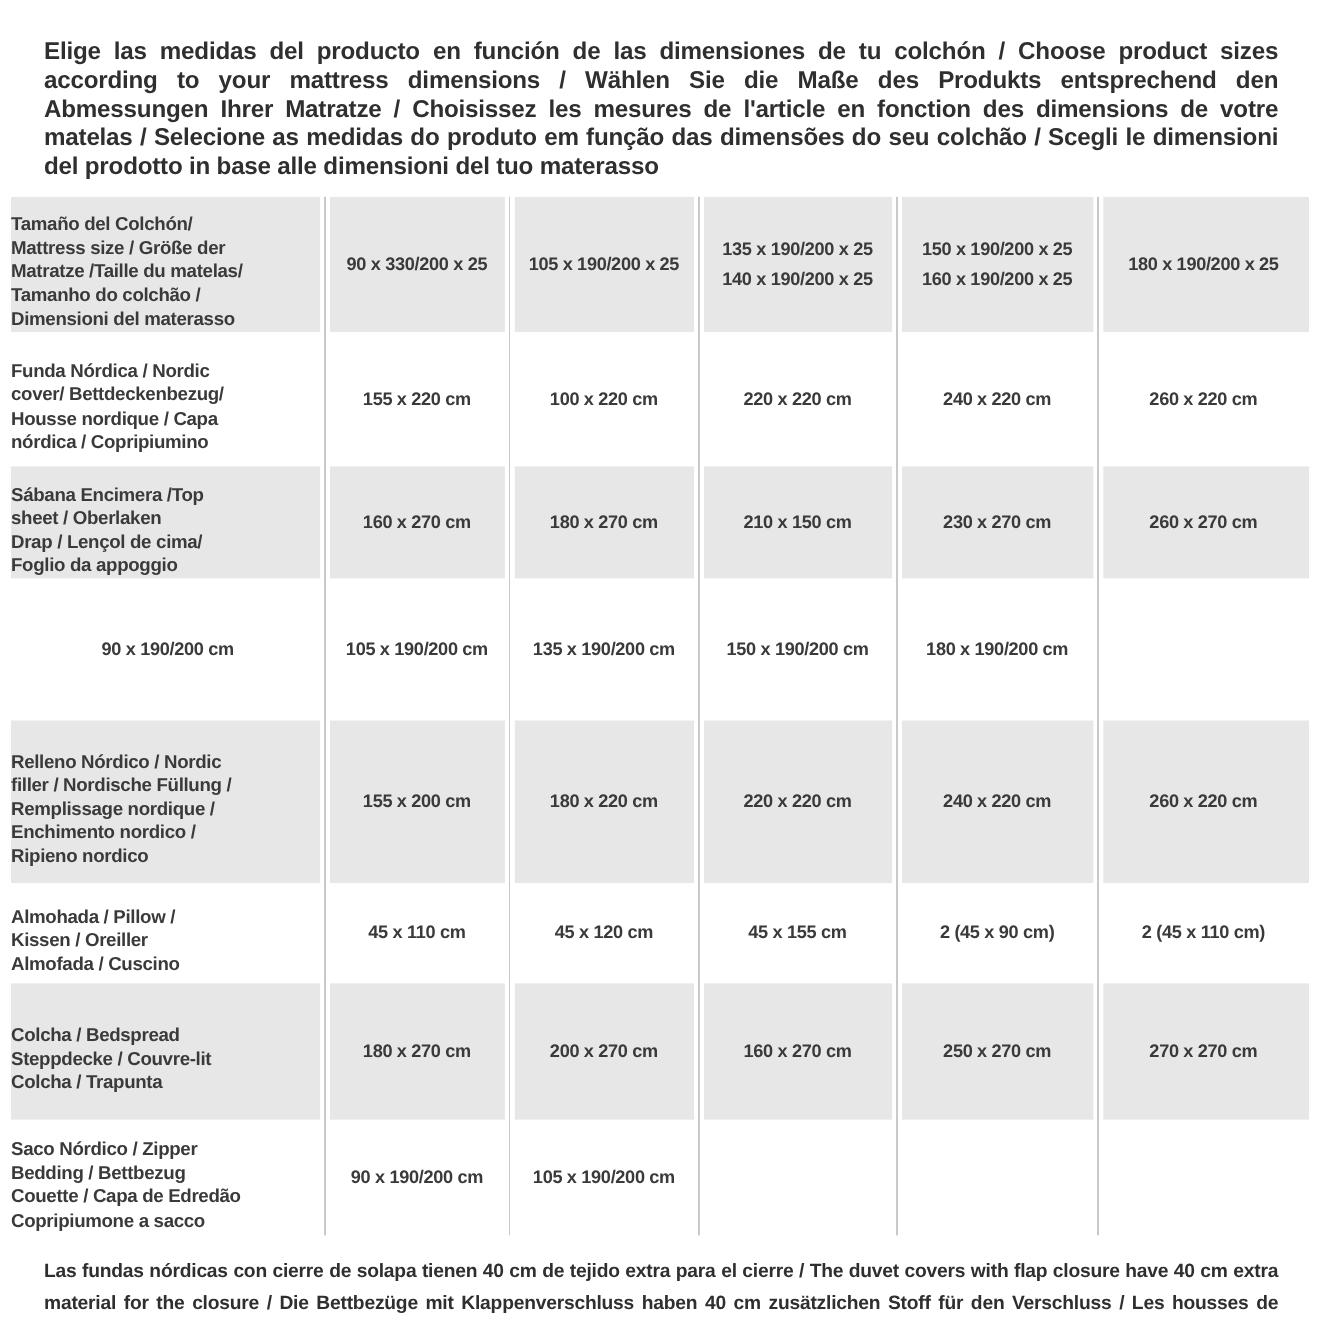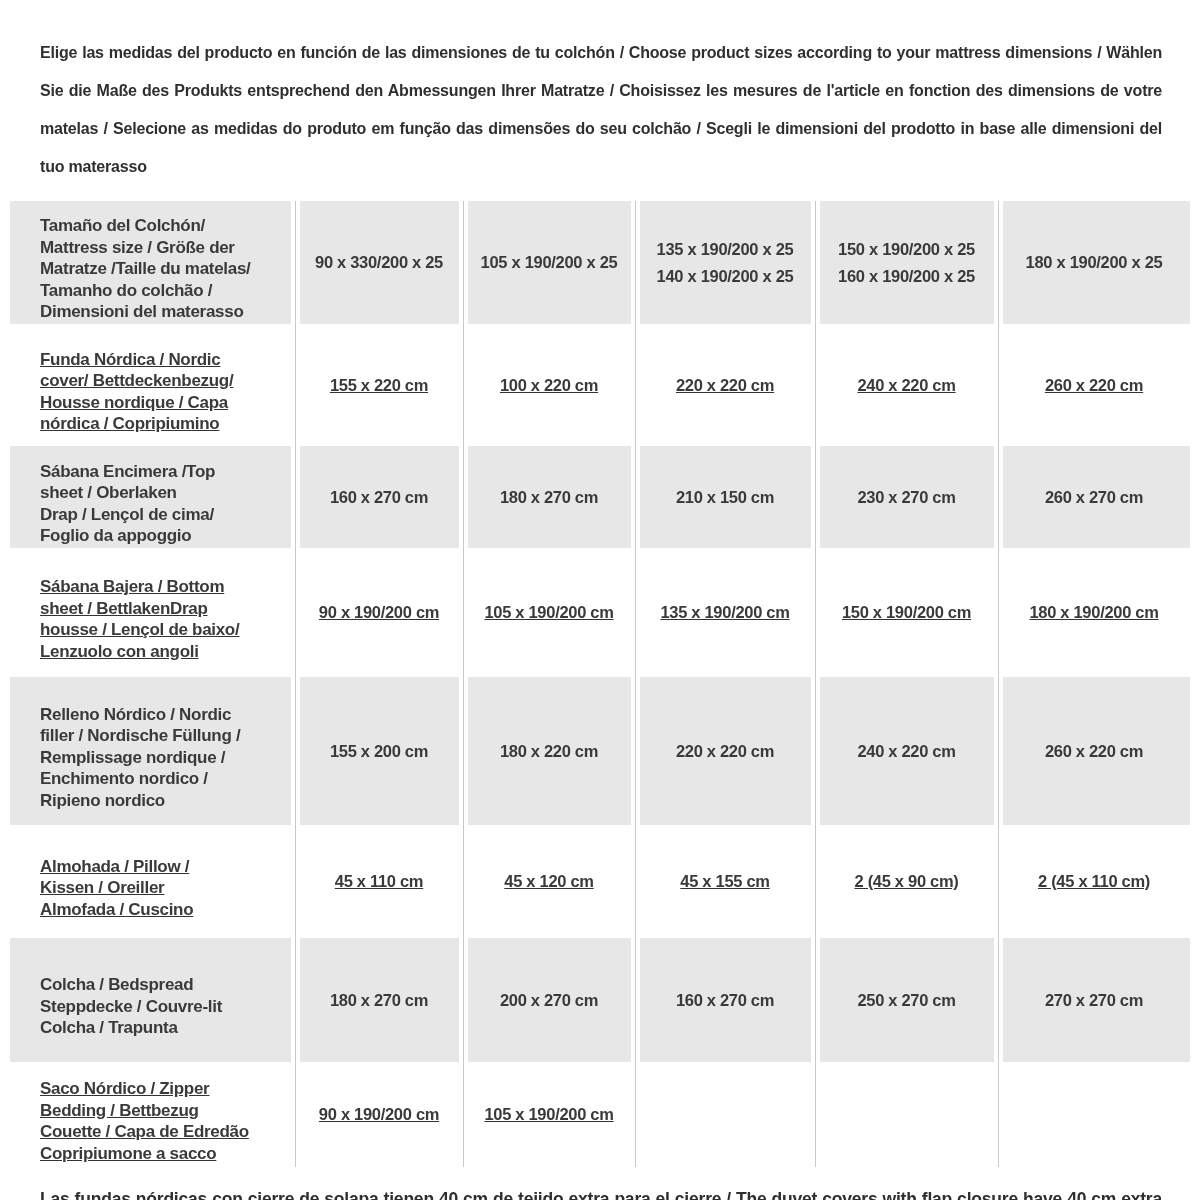--- a/index.html
+++ b/index.html
@@ -6,41 +6,40 @@
   body {
     width: 1200px; height: 1200px;
     background: #ffffff;
     font-family: "Liberation Sans", sans-serif;
     color: #333333;
     overflow: hidden;
   }
   .intro {
     margin: 34px 38px 0 40px;
     font-weight: bold;
-    font-size: 16px;
-    line-height: 38px;
+    font-size: 22px;
+    line-height: 26px;
     letter-spacing: -0.2px;
     text-align: justify;
     color: #2f2f2f;
   }
   .size-table {
     position: relative;
     margin: 15px 0 0 10px;
     width: 1180px;
   }
   .t-row {
     display: grid;
     grid-template-columns: 285px 168px 172px 180px 183px 192px;
   }
   .t-row.gray { background: #e7e7e7; }
-  .t-row.white { background: #ffffff; text-decoration: underline; }
+  .t-row.white { background: #ffffff; }
   .label-cell {
     display: flex;
     align-items: center;
-    padding-left: 30px;
     box-sizing: border-box;
     font-weight: bold;
     font-size: 17px;
     line-height: 21.5px;
     letter-spacing: -0.3px;
     white-space: pre-line;
     color: #3a3a3a;
     margin-top: 13px;
   }
   .val-cell {
@@ -120,45 +119,41 @@
 Drap / Lençol de cima/
 Foglio da appoggio</div>
     <div class="val-cell">160 x 270 cm</div>
     <div class="val-cell">180 x 270 cm</div>
     <div class="val-cell">210 x 150 cm</div>
     <div class="val-cell">230 x 270 cm</div>
     <div class="val-cell">260 x 270 cm</div>
   </div>
 
   <div class="t-row white" style="height:129px">
-    <div class="label-cell">Sábana Bajera / Bottom
-sheet / BettlakenDrap
-housse / Lençol de baixo/
-Lenzuolo con angoli</div>
     <div class="val-cell">90 x 190/200 cm</div>
     <div class="val-cell">105 x 190/200 cm</div>
     <div class="val-cell">135 x 190/200 cm</div>
     <div class="val-cell">150 x 190/200 cm</div>
     <div class="val-cell">180 x 190/200 cm</div>
   </div>
 
   <div class="t-row gray" style="height:148px">
     <div class="label-cell">Relleno Nórdico / Nordic
 filler / Nordische Füllung /
 Remplissage nordique /
 Enchimento nordico /
 Ripieno nordico</div>
     <div class="val-cell">155 x 200 cm</div>
     <div class="val-cell">180 x 220 cm</div>
     <div class="val-cell">220 x 220 cm</div>
     <div class="val-cell">240 x 220 cm</div>
     <div class="val-cell">260 x 220 cm</div>
   </div>
 
-  <div class="t-row white" style="height:113px">
+  <div class="t-row white" style="height:91px">
     <div class="label-cell">Almohada / Pillow /
 Kissen / Oreiller
 Almofada / Cuscino</div>
     <div class="val-cell">45 x 110 cm</div>
     <div class="val-cell">45 x 120 cm</div>
     <div class="val-cell">45 x 155 cm</div>
     <div class="val-cell">2 (45 x 90 cm)</div>
     <div class="val-cell">2 (45 x 110 cm)</div>
   </div>
 

